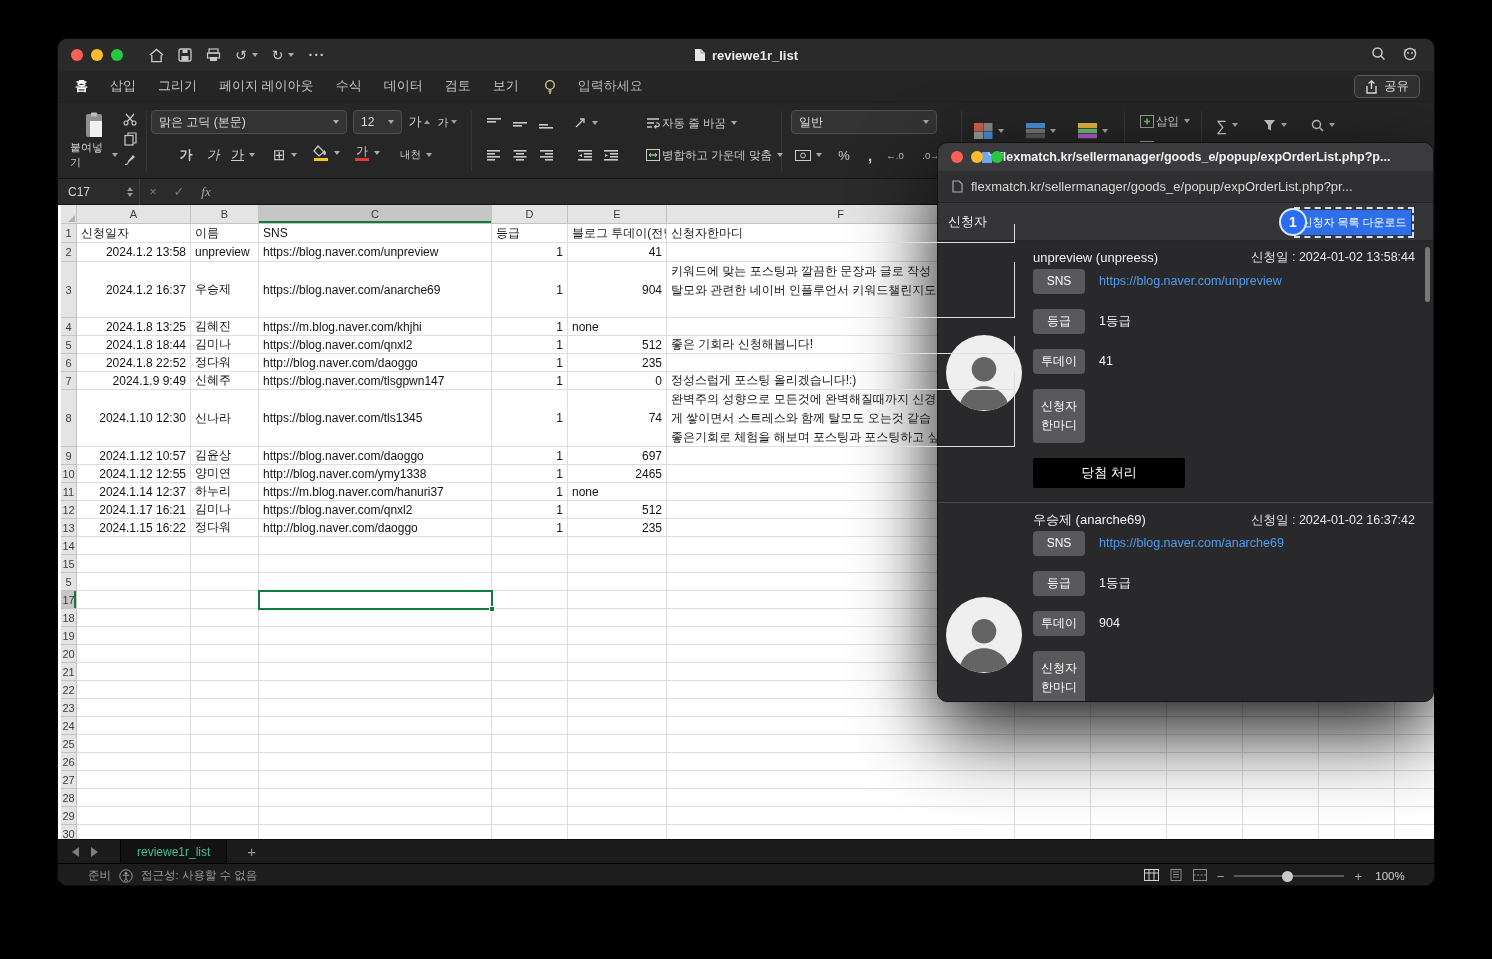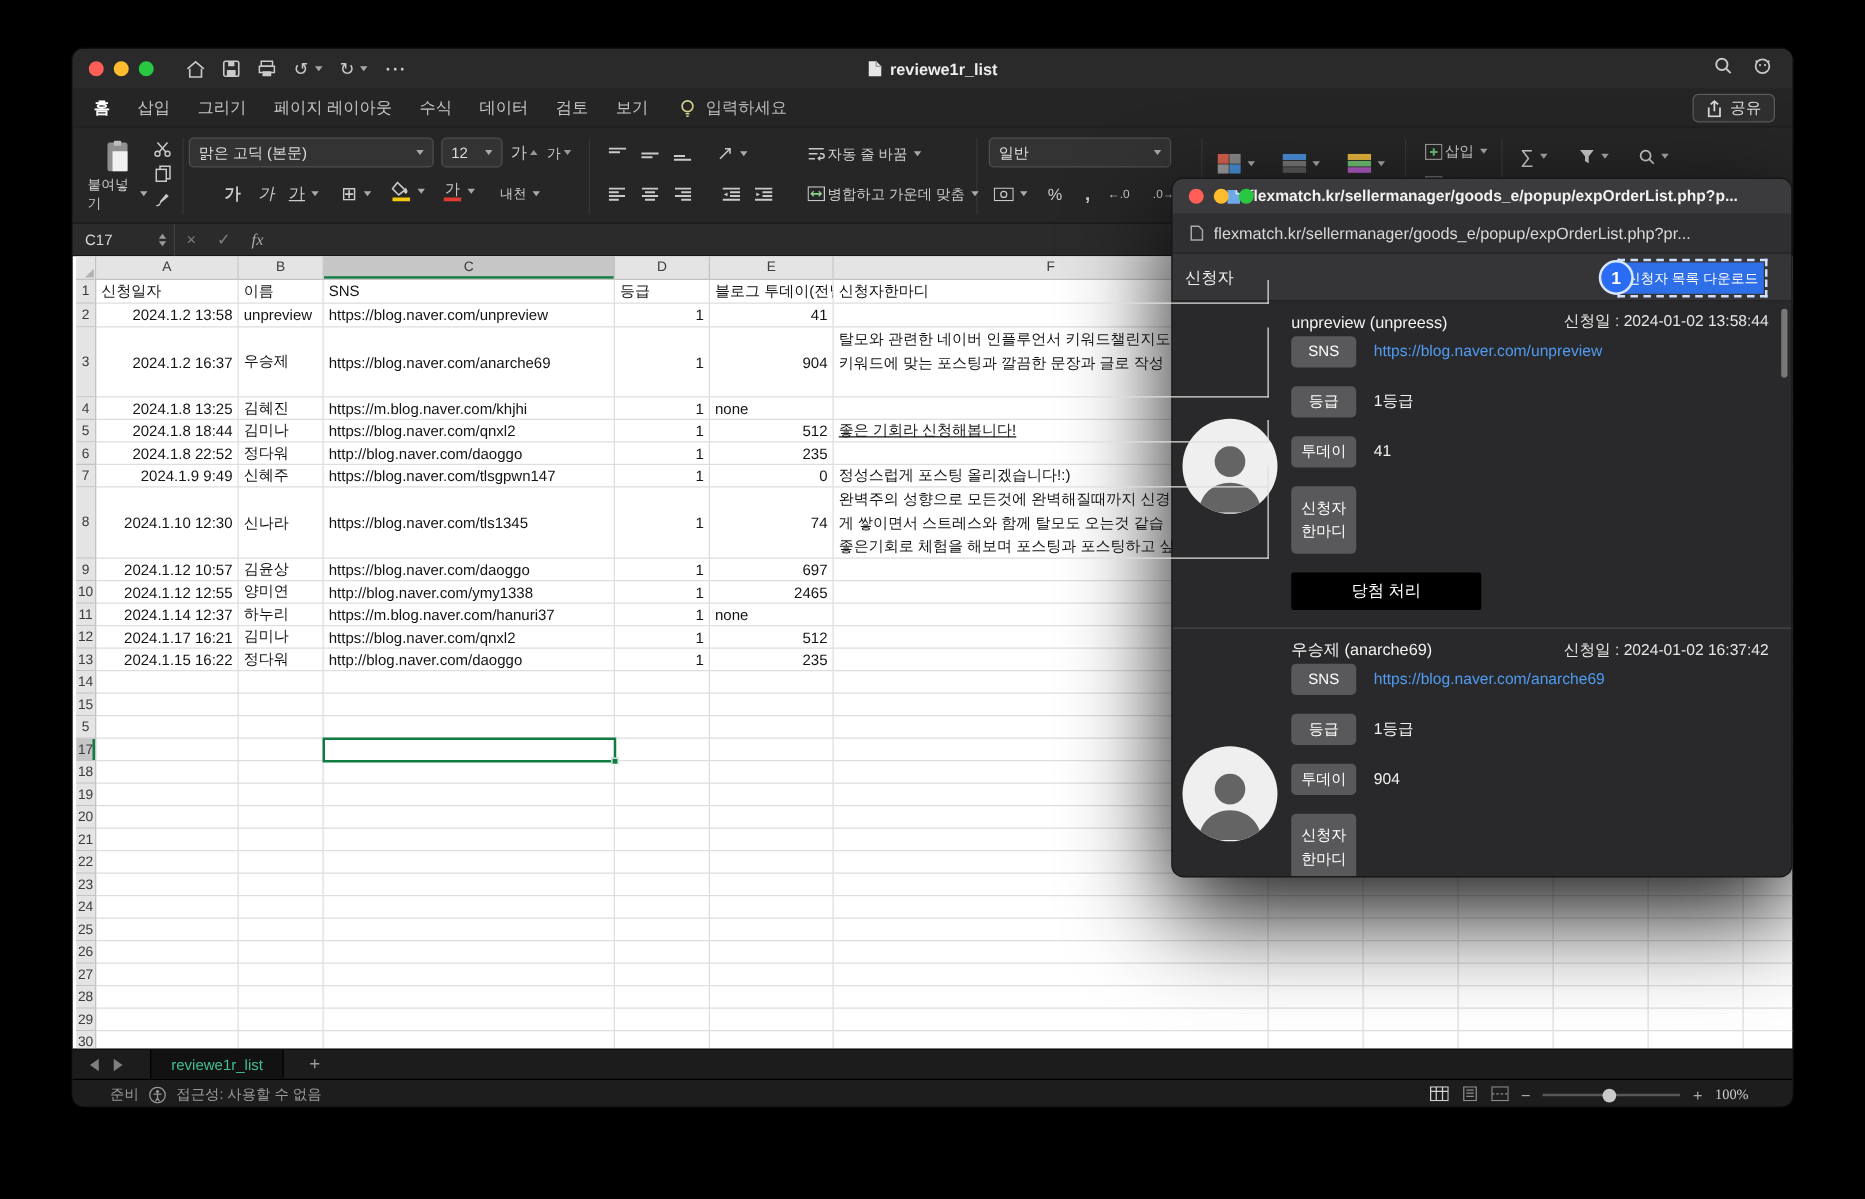--- a/index.html
+++ b/index.html
@@ -16,21 +16,21 @@
   .tl.red{background:#ff5f57}.tl.yellow{background:#febc2e}.tl.green{background:#28c840}
   .tb-icons{display:flex;align-items:center;gap:14px;margin-left:26px;color:#c9c9c9;}
   .tbi{display:flex;align-items:center;gap:2px;font-size:14px;color:#c9c9c9;}
   .wtitle{position:absolute;left:0;right:0;top:0;height:32px;display:flex;align-items:center;justify-content:center;
           gap:6px;font-size:13px;font-weight:bold;color:#ededed;pointer-events:none;}
   .tb-right{position:absolute;right:16px;top:0;height:32px;display:flex;align-items:center;gap:16px;}
 
   .menubar{position:absolute;left:0;top:32px;right:0;height:30px;background:#252525;display:flex;align-items:center;padding-left:6px;}
   .mtab{padding:0 11px;font-size:13px;color:#c4c4c4;line-height:30px;white-space:nowrap;}
   .mtab.active{color:#fff;font-weight:bold;}
-  .tellme{display:flex;align-items:center;gap:9px;margin-left:14px;font-size:13px;color:#b9b9b9;}
+  .tellme{display:flex;align-items:center;gap:22px;margin-left:14px;font-size:13px;color:#b9b9b9;}
   .sharebtn{position:absolute;right:14px;top:36px;height:23px;padding:0 10px;border:1px solid #5a5a5a;border-radius:5px;
             display:flex;align-items:center;gap:6px;color:#ddd;font-size:12.5px;background:#303030;}
 
   .ribbon{position:absolute;left:0;top:62px;right:0;height:78px;background:#262626;border-top:1px solid #1e1e1e;border-bottom:1px solid #161616;}
   .rsep{position:absolute;top:9px;width:1px;height:60px;background:#373737;}
   .selbox{position:absolute;height:24px;background:#333;border:1px solid #4e4e4e;border-radius:4px;display:flex;align-items:center;
           justify-content:space-between;padding:0 7px;color:#ddd;font-size:12px;white-space:nowrap;overflow:hidden;}
   .rbtn{position:absolute;height:22px;min-width:22px;display:flex;align-items:center;justify-content:center;gap:2px;
         color:#ccc;font-size:13px;border-radius:3px;white-space:nowrap;}
   .chev{width:0;height:0;border-left:3.5px solid transparent;border-right:3.5px solid transparent;border-top:4px solid #a9a9a9;display:inline-block;margin-left:3px;flex:none;}
@@ -78,21 +78,21 @@
             display:flex;align-items:center;border-left:1px solid #000;border-right:1px solid #000;}
   .addsheet{margin-left:20px;color:#9a9a9a;font-size:15px;line-height:24px;}
 
   .statusbar{position:absolute;left:0;top:824px;right:0;height:24px;background:#1d1d1d;border-top:1px solid #000;
              display:flex;align-items:center;color:#9a9a9a;font-size:11.5px;}
   .sb-left{display:flex;align-items:center;gap:8px;margin-left:30px;}
   .sb-right{position:absolute;right:0;top:0;height:24px;display:flex;align-items:center;gap:10px;padding-right:26px;}
   .zoomtrack{width:110px;height:2px;background:#585858;position:relative;}
   .zoomthumb{position:absolute;left:48px;top:-4.5px;width:11px;height:11px;border-radius:50%;background:#c9c9c9;}
   .zoomsym{color:#aaa;font-size:13px;}
-  .zoomval{color:#cfcfcf;width:36px;text-align:left;font-family:Liberation Serif, serif;}
+  .zoomval{color:#cfcfcf;width:36px;text-align:center;}
 
   
   .popup{position:absolute;left:937px;top:142px;width:497px;height:560px;border-radius:10px;overflow:hidden;
          background:#29292b;box-shadow:0 30px 80px rgba(0,0,0,.9);border:1px solid #141414;}
   .p-titlebar{position:relative;height:28px;background:#3b3b3d;display:flex;align-items:center;}
   .p-lights{display:flex;gap:8px;margin-left:13px;z-index:2;}
   .p-title{position:absolute;left:0;right:0;display:flex;align-items:center;justify-content:center;gap:6px;
            font-size:12.5px;font-weight:bold;color:#f1f1f1;white-space:nowrap;}
   .p-urlbar{height:32px;background:#2f2f31;border-bottom:1px solid #232325;display:flex;align-items:center;gap:8px;
             padding-left:14px;color:#d8d8d8;font-size:13px;white-space:nowrap;overflow:hidden;}
@@ -532,22 +532,22 @@
             <div class="g-cell" style="width: 41px; height: 19px;"></div>
           </div>
           <div class="g-row">
             <div class="g-rn" style="width: 16px; height: 56px;">3</div>
             <div class="g-cell right" style="width: 114px; height: 56px;">2024.1.2 16:37</div>
             <div class="g-cell" style="width: 68px; height: 56px;">우승제</div>
             <div class="g-cell" style="width: 233px; height: 56px;">https://blog.naver.com/anarche69</div>
             <div class="g-cell right" style="width: 76px; height: 56px;">1</div>
             <div class="g-cell right" style="width: 99px; height: 56px;">904</div>
             <div class="g-cell of multi" style="width: 348px; height: 56px;">
+              <div class="mline">키워드에 맞는 포스팅과 깔끔한 문장과 글로 작성</div>
               <div class="mline">탈모와 관련한 네이버 인플루언서 키워드챌린지도</div>
-              <div class="mline">키워드에 맞는 포스팅과 깔끔한 문장과 글로 작성</div>
             </div>
             <div class="g-cell" style="width: 76px; height: 56px;"></div>
             <div class="g-cell" style="width: 76px; height: 56px;"></div>
             <div class="g-cell" style="width: 76px; height: 56px;"></div>
             <div class="g-cell" style="width: 76px; height: 56px;"></div>
             <div class="g-cell" style="width: 76px; height: 56px;"></div>
             <div class="g-cell" style="width: 41px; height: 56px;"></div>
           </div>
           <div class="g-row">
             <div class="g-rn" style="width: 16px; height: 18px;">4</div>
@@ -564,21 +564,21 @@
             <div class="g-cell" style="width: 76px; height: 18px;"></div>
             <div class="g-cell" style="width: 41px; height: 18px;"></div>
           </div>
           <div class="g-row">
             <div class="g-rn" style="width: 16px; height: 18px;">5</div>
             <div class="g-cell right" style="width: 114px; height: 18px;">2024.1.8 18:44</div>
             <div class="g-cell" style="width: 68px; height: 18px;">김미나</div>
             <div class="g-cell" style="width: 233px; height: 18px;">https://blog.naver.com/qnxl2</div>
             <div class="g-cell right" style="width: 76px; height: 18px;">1</div>
             <div class="g-cell right" style="width: 99px; height: 18px;">512</div>
-            <div class="g-cell of" style="width: 348px; height: 18px; text-decoration: underline;">좋은 기회라 신청해봅니다!</div>
+            <div class="g-cell of" style="width: 348px; height: 18px;">좋은 기회라 신청해봅니다!</div>
             <div class="g-cell" style="width: 76px; height: 18px;"></div>
             <div class="g-cell" style="width: 76px; height: 18px;"></div>
             <div class="g-cell" style="width: 76px; height: 18px;"></div>
             <div class="g-cell" style="width: 76px; height: 18px;"></div>
             <div class="g-cell" style="width: 76px; height: 18px;"></div>
             <div class="g-cell" style="width: 41px; height: 18px;"></div>
           </div>
           <div class="g-row">
             <div class="g-rn" style="width: 16px; height: 18px;">6</div>
             <div class="g-cell right" style="width: 114px; height: 18px;">2024.1.8 22:52</div>

